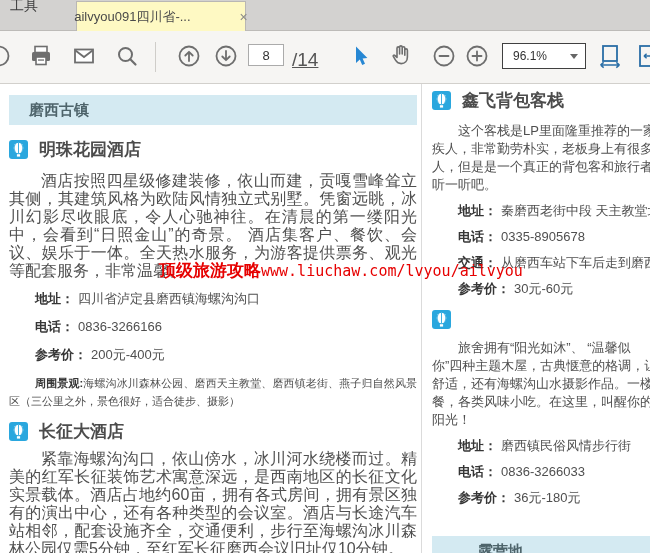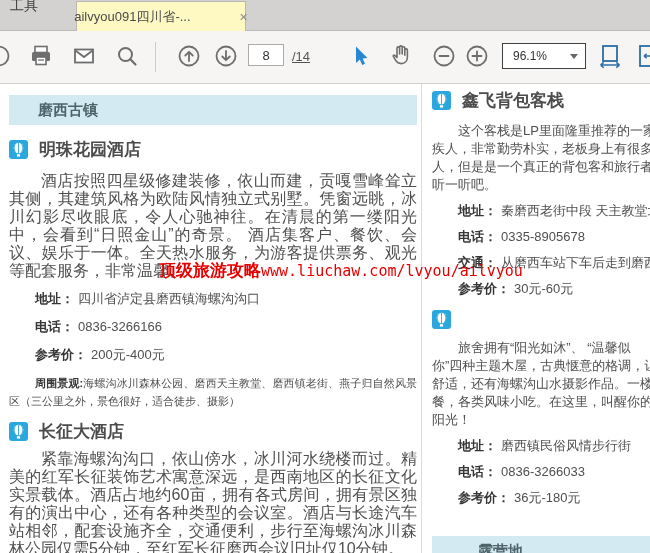--- a/index.html
+++ b/index.html
@@ -17,36 +17,36 @@
   .tab-close{margin-left:8px;font-size:14px;color:#8a8a8a;line-height:14px;cursor:pointer;}
 
   
   .toolbar{position:absolute;top:30px;left:0;right:0;height:53px;background:#f6f5f3;
     border-bottom:1px solid #d2d0cc;z-index:2;}
   .toolbar .tbi{position:absolute;top:13px;width:26px;height:26px;}
   .tb-sep{position:absolute;left:155px;top:12px;width:1px;height:30px;background:#cfcdc9;}
   .pagebox{position:absolute;left:248px;top:14px;width:36px;height:22px;border:1px solid #ababab;
     background:#fff;font-size:13px;color:#333;text-align:center;box-sizing:border-box;
     font-family:"Liberation Sans",sans-serif;padding:0;}
-  .pagecount{position:absolute;left:292px;top:19px;font-size:13px;color:#555;text-decoration:underline;}
+  .pagecount{position:absolute;left:292px;top:19px;font-size:19px;color:#555;text-decoration:underline;}
   .zoombox{position:absolute;left:502px;top:13px;width:84px;height:26px;border:1px solid #404040;
     background:#fff;box-sizing:border-box;display:flex;align-items:center;cursor:pointer;}
   .zoombox .zv{flex:1;font-size:12px;color:#333;padding-left:10px;}
   .caret{width:0;height:0;border-left:4px solid transparent;border-right:4px solid transparent;
     border-top:5px solid #666;margin-right:7px;}
 
   
   .content{position:absolute;top:84px;left:0;right:0;bottom:0;background:#fff;overflow:hidden;}
   .coldiv{position:absolute;left:421px;top:0;bottom:0;width:1px;background:#dbdbdb;}
 
   .leftcol{position:absolute;left:9px;top:11px;width:408px;}
   .rightcol{position:absolute;left:432px;top:5px;width:300px;}
 
   .secbar{background:#d4eaf2;color:#4e646b;font-weight:bold;font-size:15px;height:30px;
-    line-height:30px;padding-left:29px;}
+    line-height:30px;padding-left:20px;}
   .hotel-head{display:flex;align-items:center;margin-top:13px;}
   .hotel-head .hname{margin-left:11px;font-size:17px;font-weight:bold;color:#4c4c4c;}
   .hicon{flex:0 0 auto;display:block;}
 
   .para{margin-top:11px;font-size:16px;line-height:18px;color:#4f4f4f;
     text-indent:2em;text-align:justify;}
   .para.m7{margin-top:7px;}
   .rline{font-size:13px;line-height:18px;color:#4f4f4f;white-space:nowrap;}
   .rline.first{text-indent:2em;}
   .rpara{margin-top:10px;}

